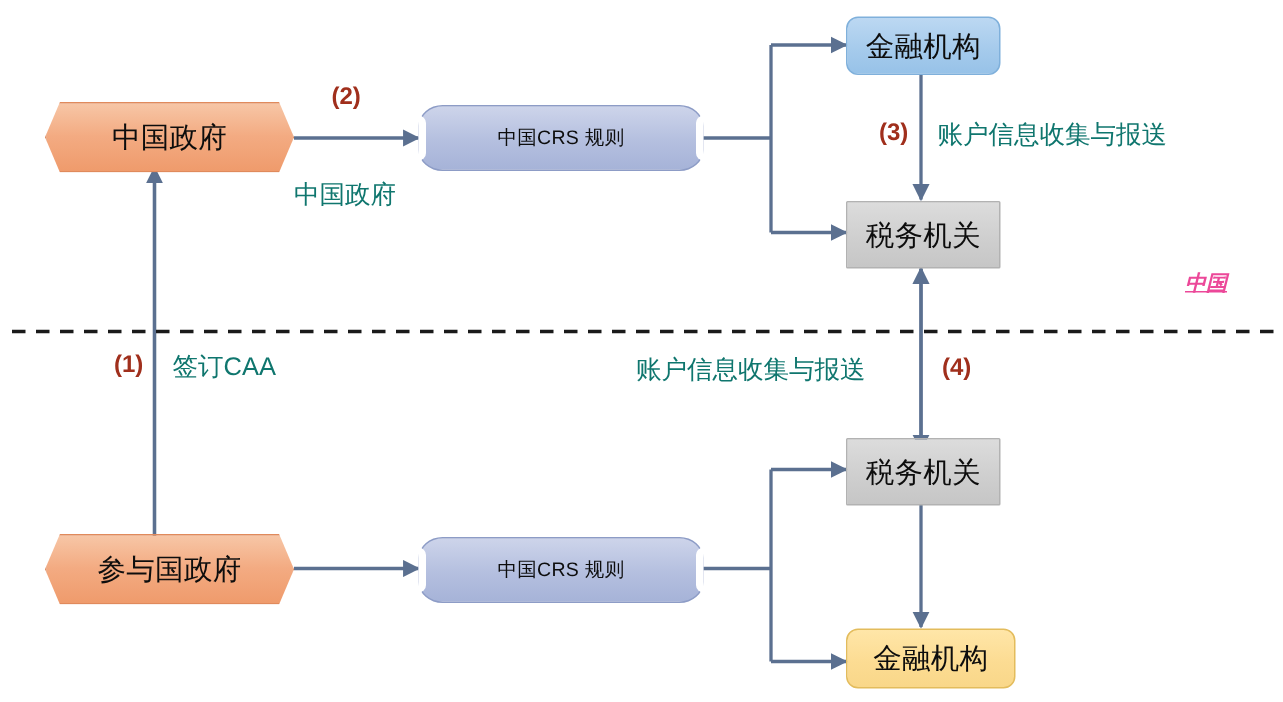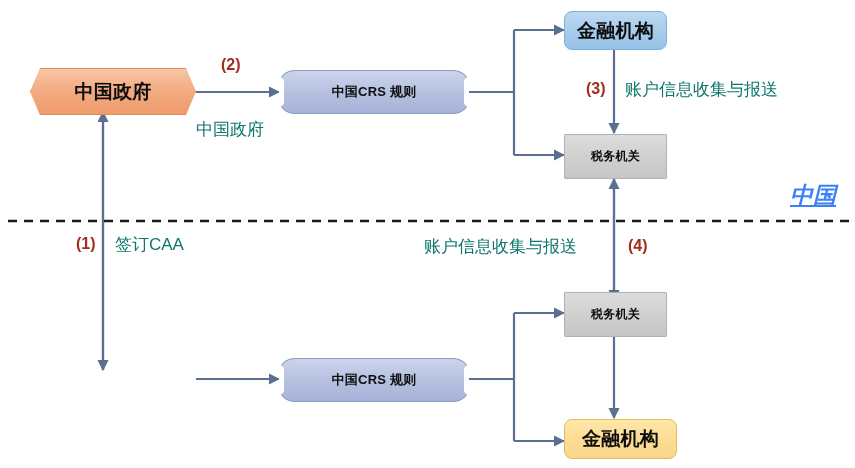--- a/index.html
+++ b/index.html
@@ -23,21 +23,21 @@
     top: 0;
     width: 855px;
     height: 468px;
   }
   .node {
     position: absolute;
     display: flex;
     align-items: center;
     justify-content: center;
     box-sizing: border-box;
-    font-weight: bold;
+    font-weight: normal;
     color: #0d0d0d;
     letter-spacing: 0.2px;
     white-space: nowrap;
     user-select: none;
   }
 
   
   .hexnode {
     background: linear-gradient(180deg, #f7c6a6 0%, #f3ab82 48%, #ef9b6c 100%);
     border: 1px solid #e08a5c;
@@ -71,21 +71,21 @@
     border: 1px solid #7fb0db;
     border-radius: 8px;
     font-size: 19px;
   }
 
   
   .greybox {
     background: linear-gradient(180deg, #dcdcdc 0%, #cfcfcf 55%, #c6c6c6 100%);
     border: 1px solid #b2b2b2;
     border-radius: 1px;
-    font-size: 12px;
+    font-size: 19px;
   }
 
   
   .yellowbox {
     background: linear-gradient(180deg, #ffe6a8 0%, #fcdc93 55%, #f9d789 100%);
     border: 1px solid #e3bc5c;
     border-radius: 8px;
     font-size: 19px;
   }
 
@@ -99,22 +99,22 @@
     color: #a02f1c;
     font-size: 16px;
     font-weight: bold;
   }
   .red-label {
     color: #0f766e;
     font-size: 17px;
     font-weight: normal;
   }
   .region-label {
-    color: #3b82f6;
-    font-size: 23px;
+    color: #ec4899;
+    font-size: 14px;
     font-weight: bold;
     font-style: italic;
     text-decoration: underline;
   }
 </style>
 </head>
 <body>
 
 <div id="canvas">
 
@@ -174,20 +174,21 @@
   </svg>
 
   <div class="node hexnode" style="left:30px; top:68px; width:166px; height:47px;">中国政府</div>
 
   <div class="node plaque" style="left:279px; top:70px; width:190px; height:44px;">中国CRS 规则</div>
 
   <div class="node bluebox" style="left:564px; top:11px; width:103px; height:39px;">金融机构</div>
 
   <div class="node greybox" style="left:564px; top:134px; width:103px; height:45px;">税务机关</div>
 
+  <div class="node hexnode" style="left:30px; top:356px; width:166px; height:47px;">参与国政府</div>
 
   <div class="node plaque" style="left:279px; top:358px; width:190px; height:44px;">中国CRS 规则</div>
 
   <div class="node greybox" style="left:564px; top:292px; width:103px; height:45px;">税务机关</div>
 
   <div class="node yellowbox" style="left:564px; top:419px; width:113px; height:40px;">金融机构</div>
 
   <div class="lbl step-num" style="left:221px; top:56px;">(2)</div>
 
   <div class="lbl red-label" style="left:196px; top:118px;">中国政府</div>

